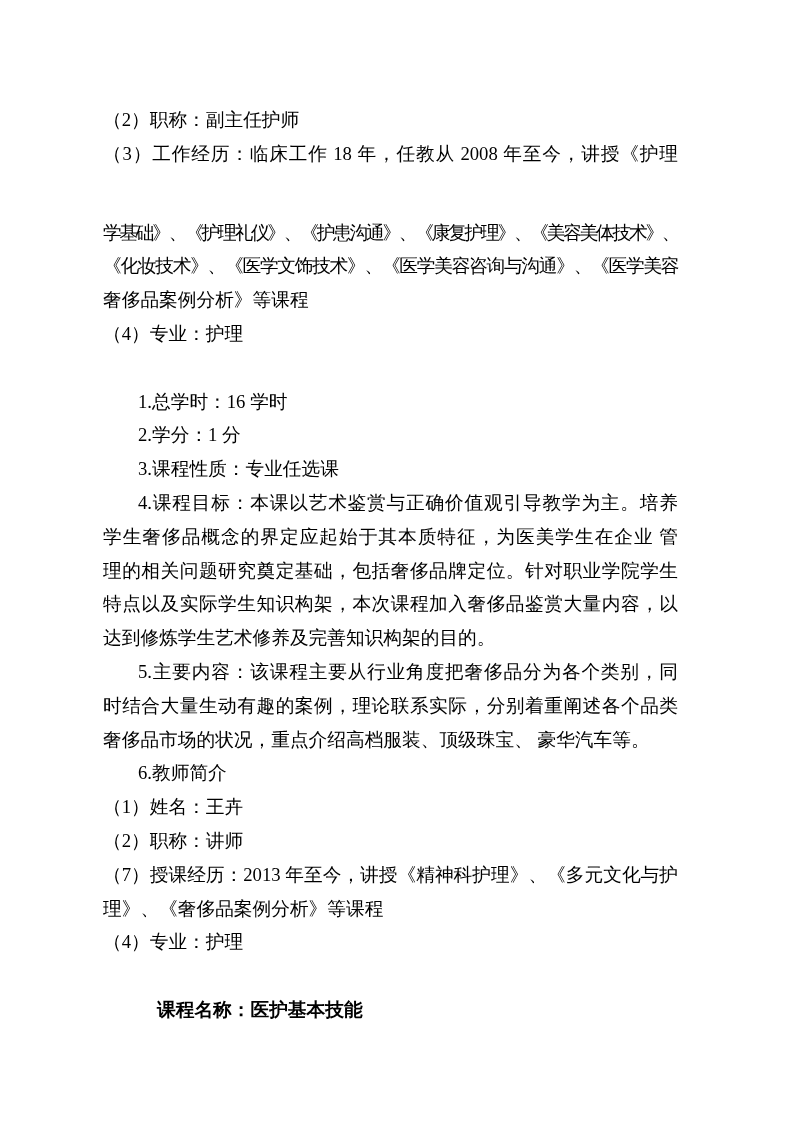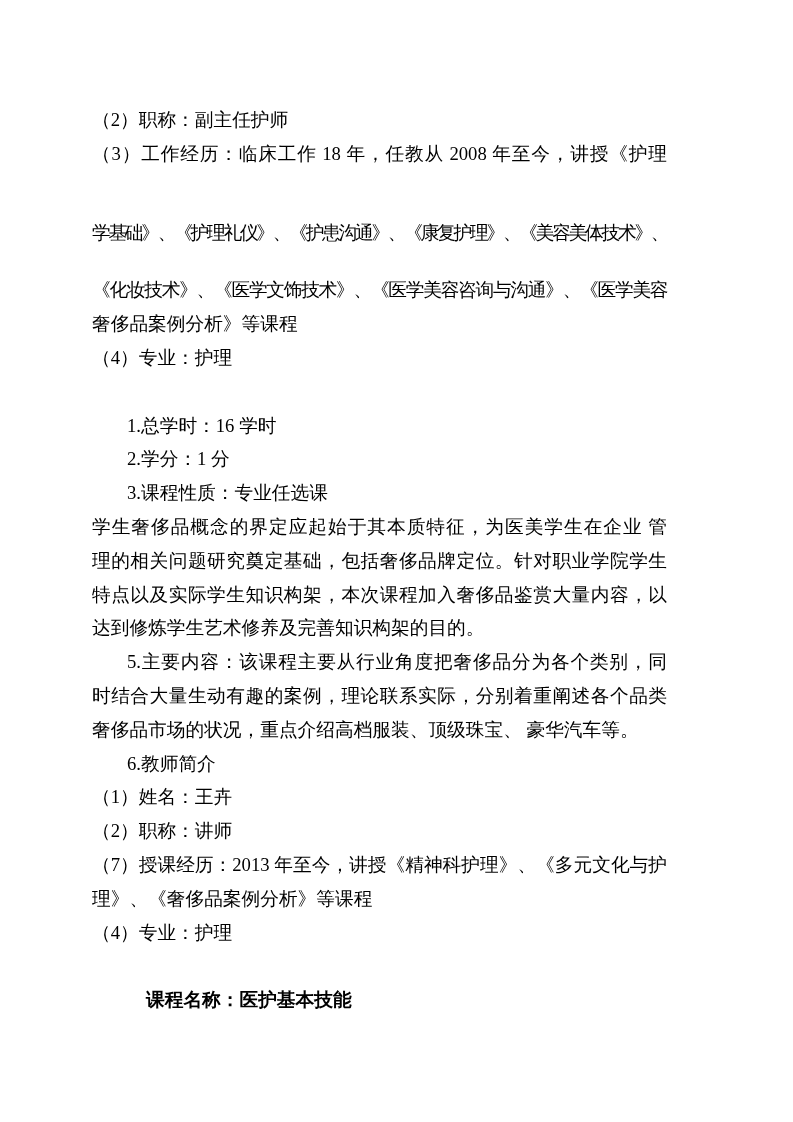--- a/index.html
+++ b/index.html
@@ -6,21 +6,21 @@
   html, body { margin: 0; padding: 0; background: #ffffff; }
   .page {
     position: relative;
     width: 793px;
     height: 1122px;
     background: #ffffff;
     overflow: hidden;
   }
   .doc {
     position: absolute;
-    left: 92px;
+    left: 103px;
     top: 103px;
     width: 575px;
     color: #000000;
     font-family: "Liberation Serif", "DejaVu Serif", serif;
     font-size: 18.7px;
     line-height: 33.8px;
   }
   .line {
     min-height: 33.8px;
     text-align: left;
@@ -42,27 +42,28 @@
   .p-blank { min-height: 33.8px; }
 </style>
 </head>
 <body>
 
 <div class="page">
   <div class="doc">
       <div class="line p-plain first">（2）职称：副主任护师</div>
       <div class="line p-plain first fill">（3）工作经历：临床工作 18 年，任教从 2008 年至今，讲授《护理</div>
       <div class="line p-plain cont fill" style="letter-spacing: -2.5px; margin-top: 45px;">学基础》、《护理礼仪》、《护患沟通》、《康复护理》、《美容美体技术》、</div>
-      <div class="line p-plain cont fill" style="letter-spacing: -1.5px; margin-top: 24px;">《化妆技术》、《医学文饰技术》、《医学美容咨询与沟通》、《医学美容</div>
+      <div class="line p-plain cont fill" style="letter-spacing: -1.5px;">《化妆技术》、《医学文饰技术》、《医学美容咨询与沟通》、《医学美容</div>
       <div class="line p-plain cont">奢侈品案例分析》等课程</div>
       <div class="line p-plain first">（4）专业：护理</div>
       <div class="line p-blank first"></div>
       <div class="line p-num first">1.总学时：16 学时</div>
       <div class="line p-num first">2.学分：1 分</div>
       <div class="line p-num first">3.课程性质：专业任选课</div>
+      <div class="line p-num first fill">4.课程目标：本课以艺术鉴赏与正确价值观引导教学为主。培养</div>
       <div class="line p-num cont fill">学生奢侈品概念的界定应起始于其本质特征，为医美学生在企业 管</div>
       <div class="line p-num cont fill">理的相关问题研究奠定基础，包括奢侈品牌定位。针对职业学院学生</div>
       <div class="line p-num cont fill">特点以及实际学生知识构架，本次课程加入奢侈品鉴赏大量内容，以</div>
       <div class="line p-num cont">达到修炼学生艺术修养及完善知识构架的目的。</div>
       <div class="line p-num first fill">5.主要内容：该课程主要从行业角度把奢侈品分为各个类别，同</div>
       <div class="line p-num cont fill">时结合大量生动有趣的案例，理论联系实际，分别着重阐述各个品类</div>
       <div class="line p-num cont">奢侈品市场的状况，重点介绍高档服装、顶级珠宝、 豪华汽车等。</div>
       <div class="line p-num first">6.教师简介</div>
       <div class="line p-plain first">（1）姓名：王卉</div>
       <div class="line p-plain first">（2）职称：讲师</div>

